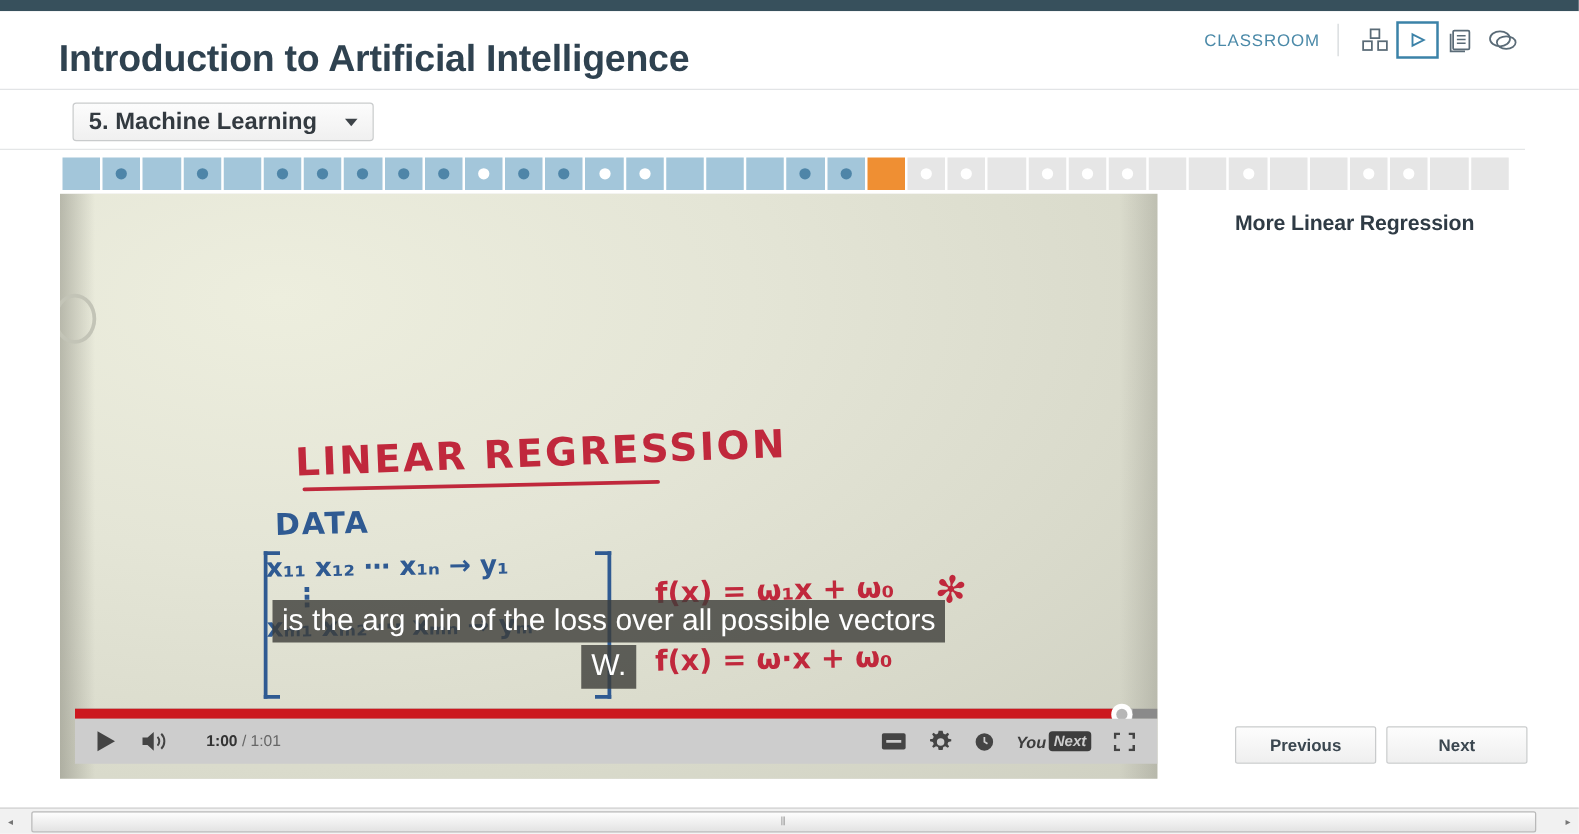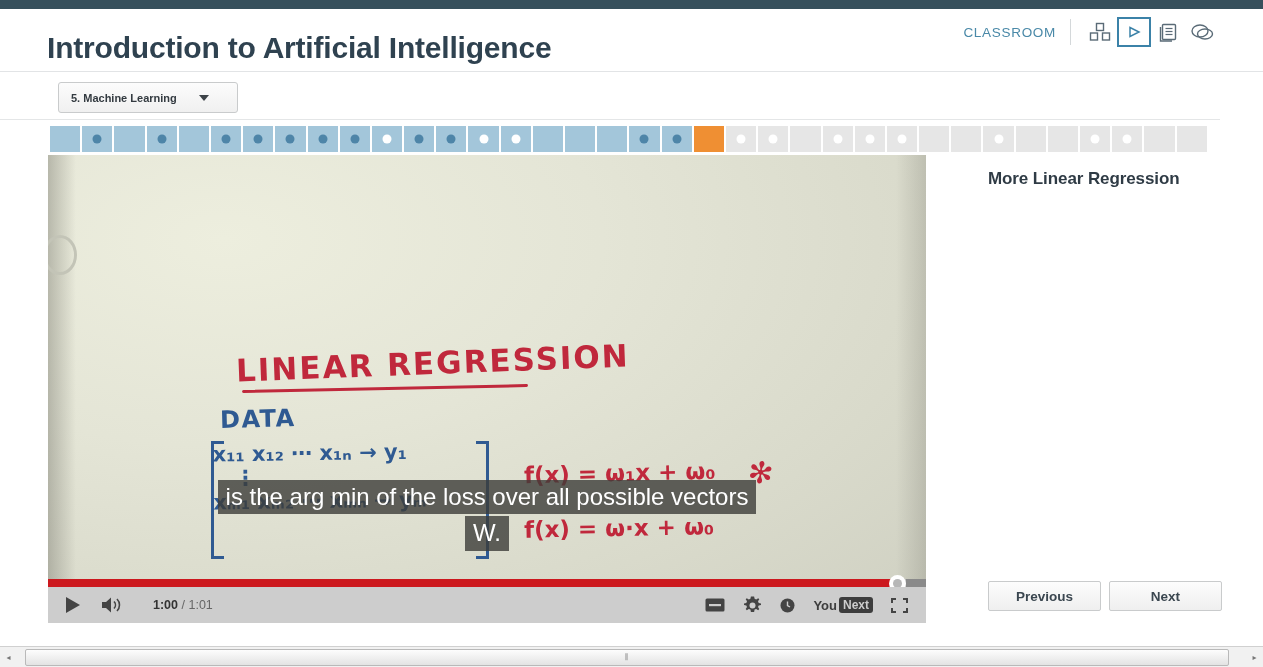--- a/index.html
+++ b/index.html
@@ -64,21 +64,21 @@
     position: absolute; left: 58px; top: 10px;
     min-width: 180px; height: 31px;
     background: linear-gradient(#fcfcfc, #f0f0f0);
     border: 1px solid #c9cbcc;
     border-radius: 3px;
     display: flex; align-items: center;
     padding: 0 12px;
     cursor: pointer;
   }
   .module-select-label {
-    font-size: 11px; color: #333a40; font-weight: 600;
+    font-size: 19px; color: #333a40; font-weight: 600;
     white-space: nowrap;
   }
   .caret {
     margin-left: 22px;
     width: 0; height: 0;
     border-left: 5px solid transparent;
     border-right: 5px solid transparent;
     border-top: 6px solid #3d4348;
   }
 
@@ -189,22 +189,22 @@
     background: rgba(60,60,56,0.80);
     color: #ffffff;
     font-size: 24px;
     padding: 2px 8px;
     line-height: 1.28;
     white-space: nowrap;
   }
 
   
   .yt-controls {
-    position: absolute; left: 0; right: 0; bottom: 0;
-    height: 44px;
+    position: absolute; left: 12px; right: 0; bottom: 0;
+    height: 56px;
   }
   .yt-progress {
     position: absolute; left: 0; right: 0; top: 0;
     height: 8px;
     background: #8a8a8a;
   }
   .yt-progress-loaded {
     position: absolute; left: 0; top: 0; height: 8px;
     width: 97.6%;
     background: #b8b8b8;
@@ -235,20 +235,21 @@
   }
   .yt-left { display: flex; align-items: center; padding-left: 16px; gap: 20px; }
   .yt-right { margin-left: auto; display: flex; align-items: center; gap: 18px; padding-right: 18px; }
   .yt-btn { cursor: pointer; display: flex; align-items: center; }
   .yt-time { font-size: 12.5px; color: #666; margin-left: 10px; }
   .yt-time .cur { color: #333; font-weight: bold; }
   .yt-logo {
     display: flex; align-items: center; gap: 2px;
     font-size: 13px; font-weight: bold; color: #3d3d3d;
     cursor: pointer;
+    font-style: italic;
   }
   .yt-logo .tube {
     background: #3d3d3d; color: #cdcdcd;
     padding: 1px 4px; border-radius: 3px;
     font-size: 12px;
   }
 
   
   .sidebar {
     position: absolute; left: 988px; top: 155px;

